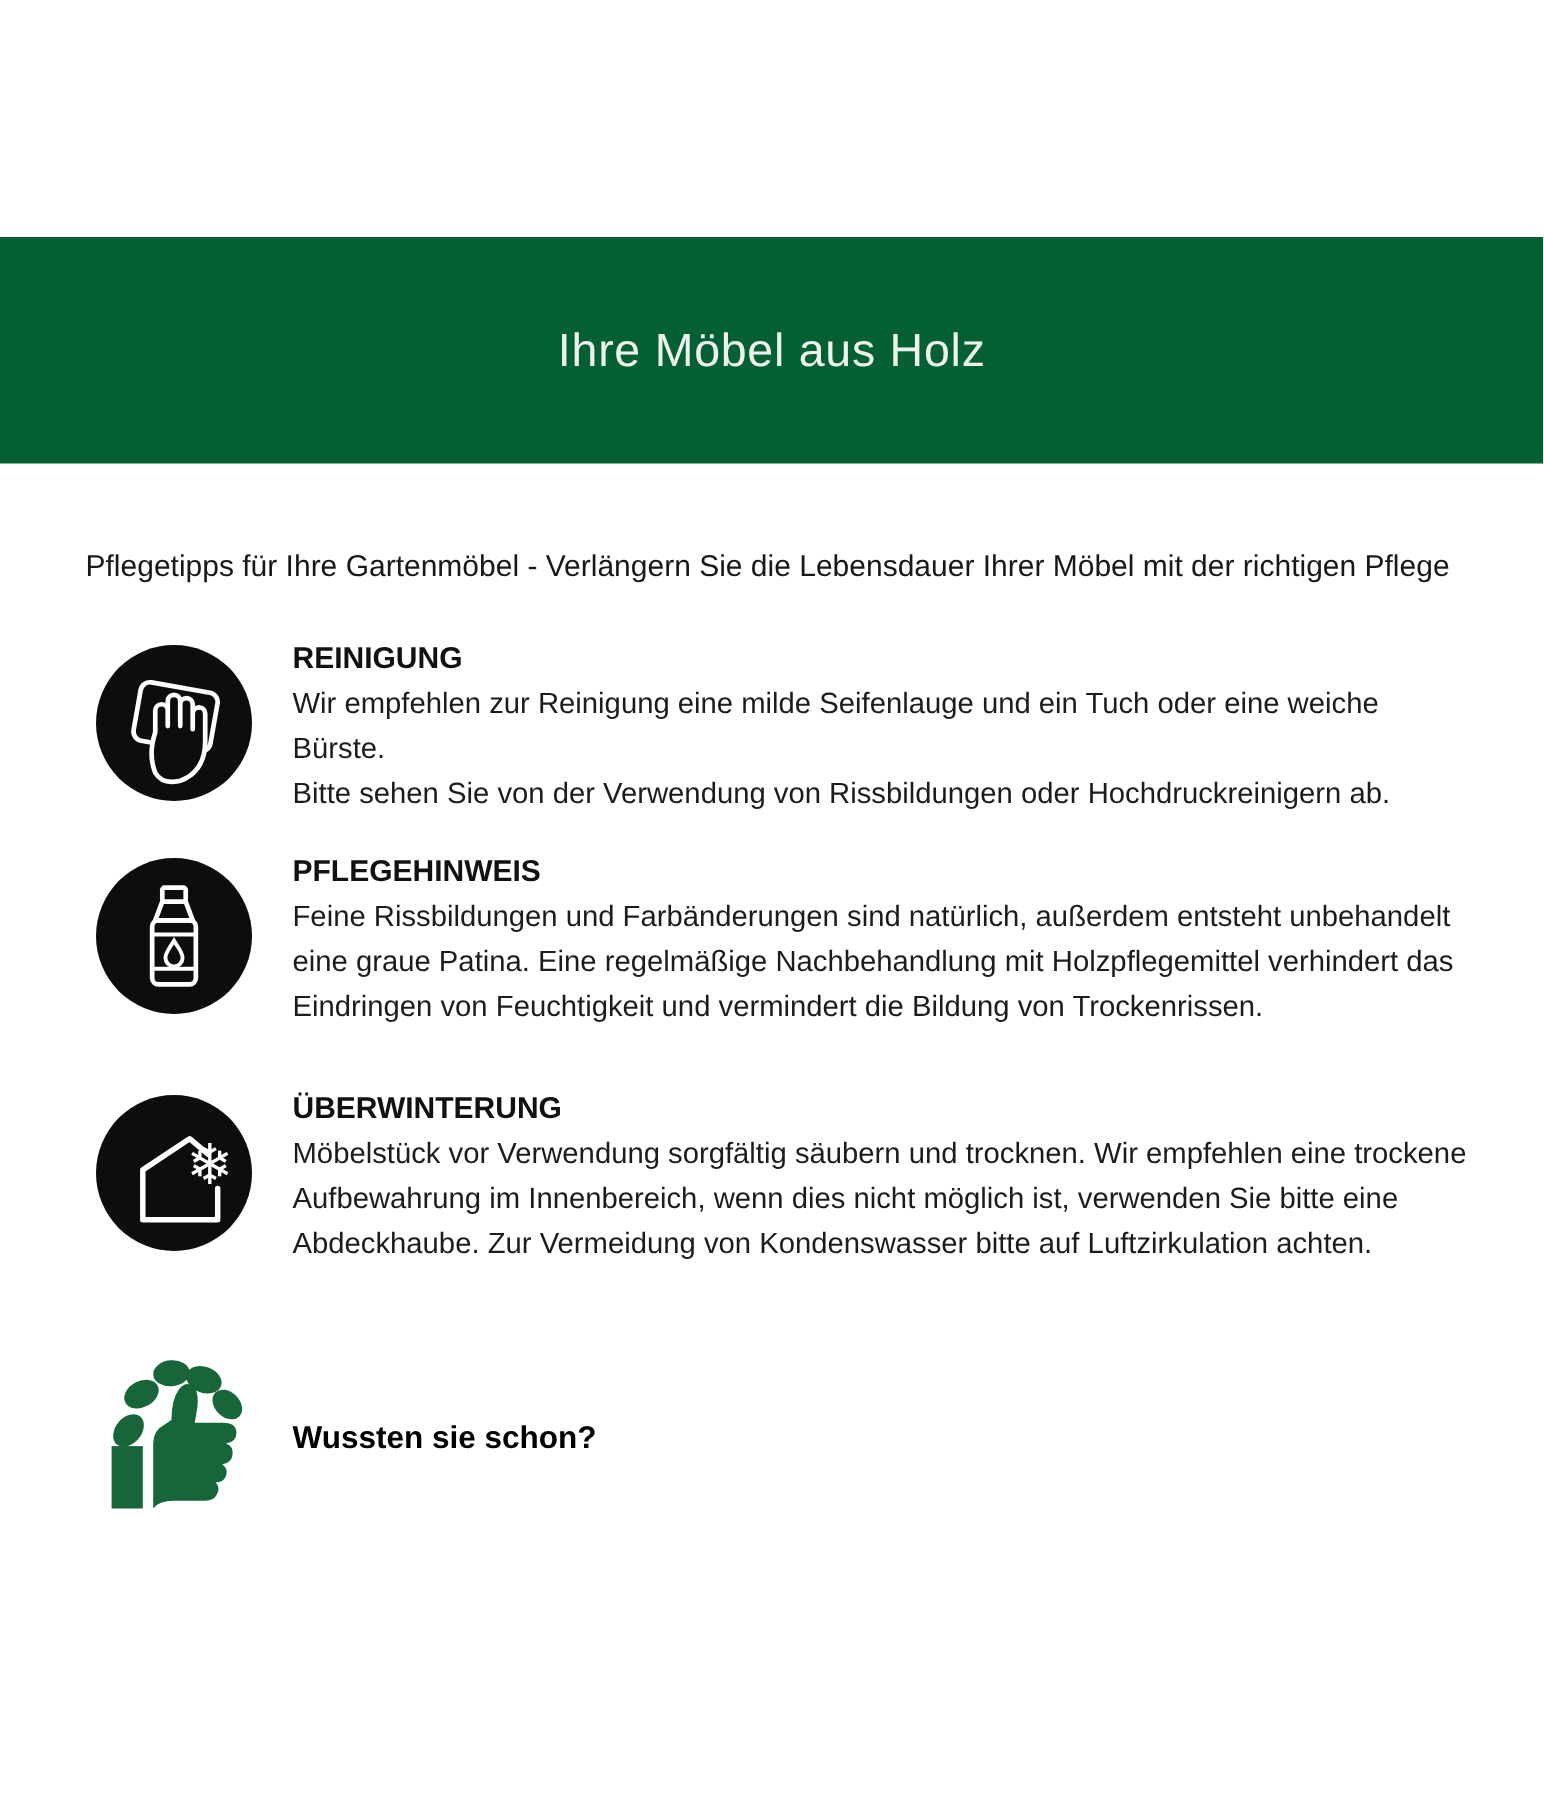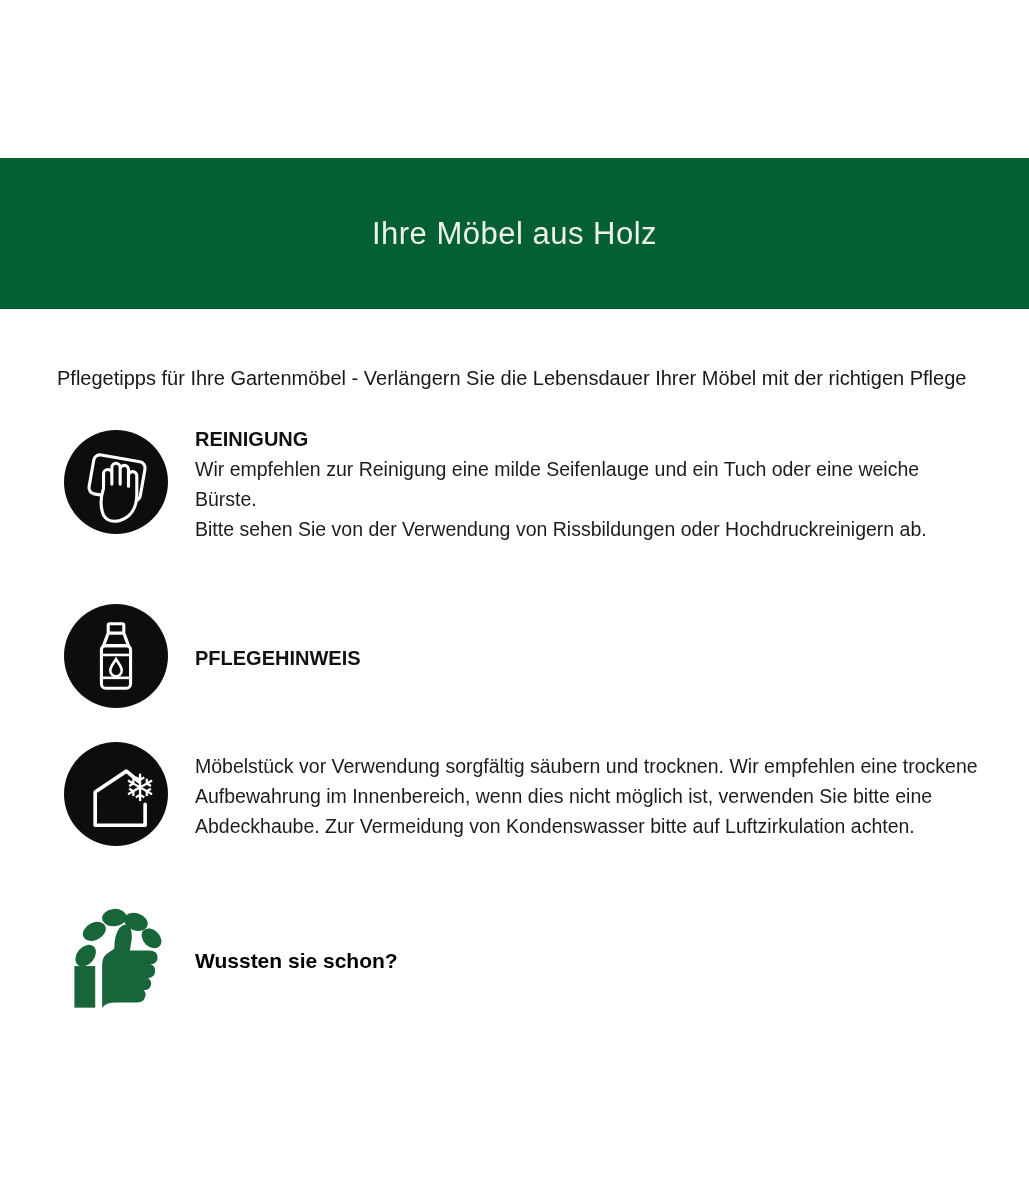--- a/index.html
+++ b/index.html
@@ -18,21 +18,21 @@
   }
   
   .intro{
     position:absolute;top:364px;left:57px;width:930px;
     font-size:20px;line-height:28px;color:#181818;
   }
   
   .sections{position:absolute;top:420px;left:64px;width:930px;}
   .section-row{display:flex;align-items:center;}
   .row-1{margin-top:0;}
-  .row-2{margin-top:60px;}
+  .row-2{margin-top:18px;}
   .row-3{margin-top:34px;}
   .row-tip{margin-top:49px;}
   .icon-col{flex:0 0 104px;margin-right:27px;}
   .icon-col svg{display:block;}
   .text-col{padding-top:4px;max-width:790px;}
   .section-title{
     font-size:20px;font-weight:700;color:#111111;line-height:30px;
   }
   .section-body{
     font-size:19.5px;line-height:30px;color:#1c1c1c;white-space:pre-line;
@@ -77,32 +77,36 @@
           <rect x="42.5" y="19" width="15" height="9" rx="1.5" fill="none" stroke="#ffffff" stroke-width="3"></rect>
           <path d="M42.5,28 L38,40 L62,40 L57.5,28" fill="none" stroke="#ffffff" stroke-width="3" stroke-linejoin="round"></path>
           <rect x="36" y="40" width="28" height="41" rx="4" fill="none" stroke="#ffffff" stroke-width="3"></rect>
           <line x1="36" y1="49" x2="64" y2="49" stroke="#ffffff" stroke-width="2.5"></line>
           <line x1="36" y1="71" x2="64" y2="71" stroke="#ffffff" stroke-width="2.5"></line>
           <path d="M50,53 C47,58 44.5,60.5 44.5,64 a5.5,5.5 0 0 0 11,0 C55.5,60.5 53,58 50,53 Z" fill="#0d0d0d" stroke="#ffffff" stroke-width="2.5"></path>
         </svg>
       </div>
       <div class="text-col">
         <div class="section-title">PFLEGEHINWEIS</div>
+        <div class="section-body">Feine Rissbildungen und Farbänderungen sind natürlich, außerdem entsteht unbehandelt
+eine graue Patina. Eine regelmäßige Nachbehandlung mit Holzpflegemittel verhindert das
+Eindringen von Feuchtigkeit und vermindert die Bildung von Trockenrissen.</div>
       </div>
     </div>
 
     <div class="section-row row-3">
       <div class="icon-col">
         <svg width="104" height="104" viewBox="0 0 100 100">
           <circle cx="50" cy="50" r="50" fill="#0d0d0d"></circle>
           <path d="M72,38 L60,28 L30,48 L30,80 L78,80 L78,60" fill="none" stroke="#ffffff" stroke-width="3.5" stroke-linejoin="round" stroke-linecap="round"></path>
           <text x="73" y="57" text-anchor="middle" font-family="DejaVu Sans" font-size="36" fill="#ffffff">❄</text>
         </svg>
       </div>
       <div class="text-col">
+        <div class="section-title">ÜBERWINTERUNG</div>
         <div class="section-body">Möbelstück vor Verwendung sorgfältig säubern und trocknen. Wir empfehlen eine trockene
 Aufbewahrung im Innenbereich, wenn dies nicht möglich ist, verwenden Sie bitte eine
 Abdeckhaube. Zur Vermeidung von Kondenswasser bitte auf Luftzirkulation achten.</div>
       </div>
     </div>
 
     <div class="section-row row-tip">
       <div class="icon-col">
         <svg width="104" height="117" viewBox="0 0 120 135">
           <g fill="#176539">

